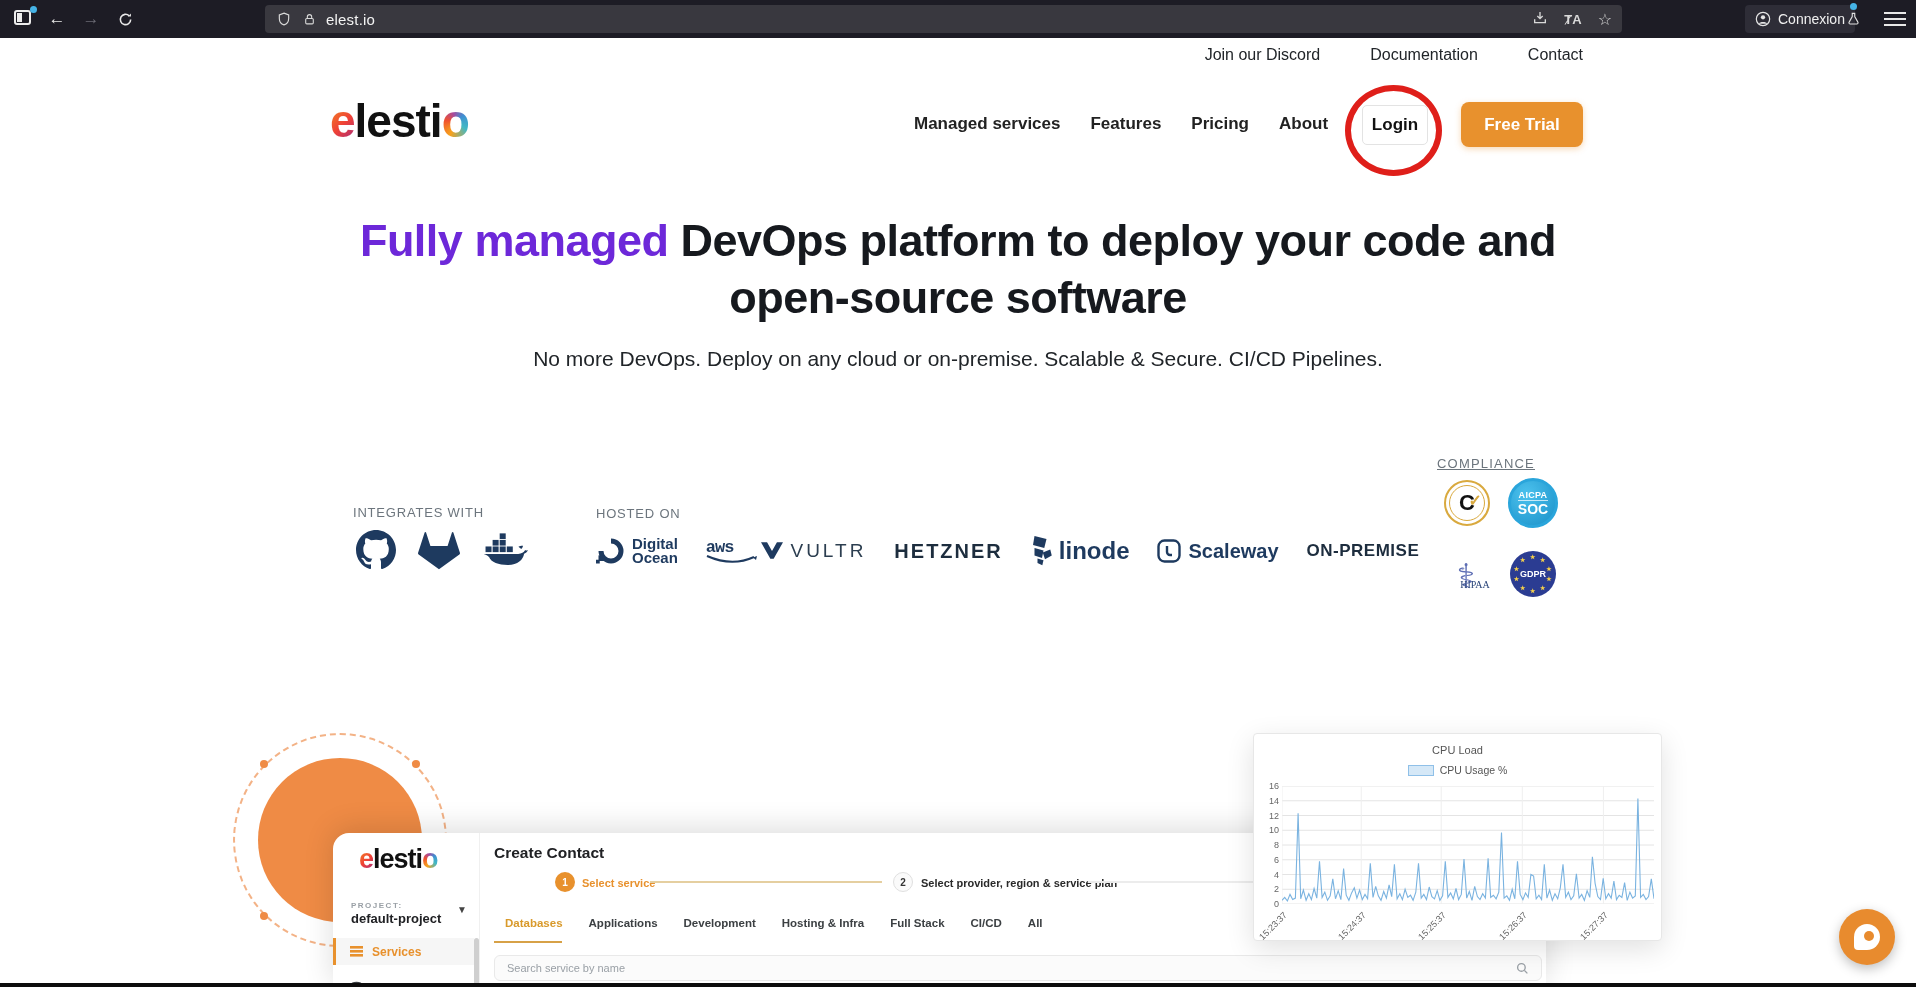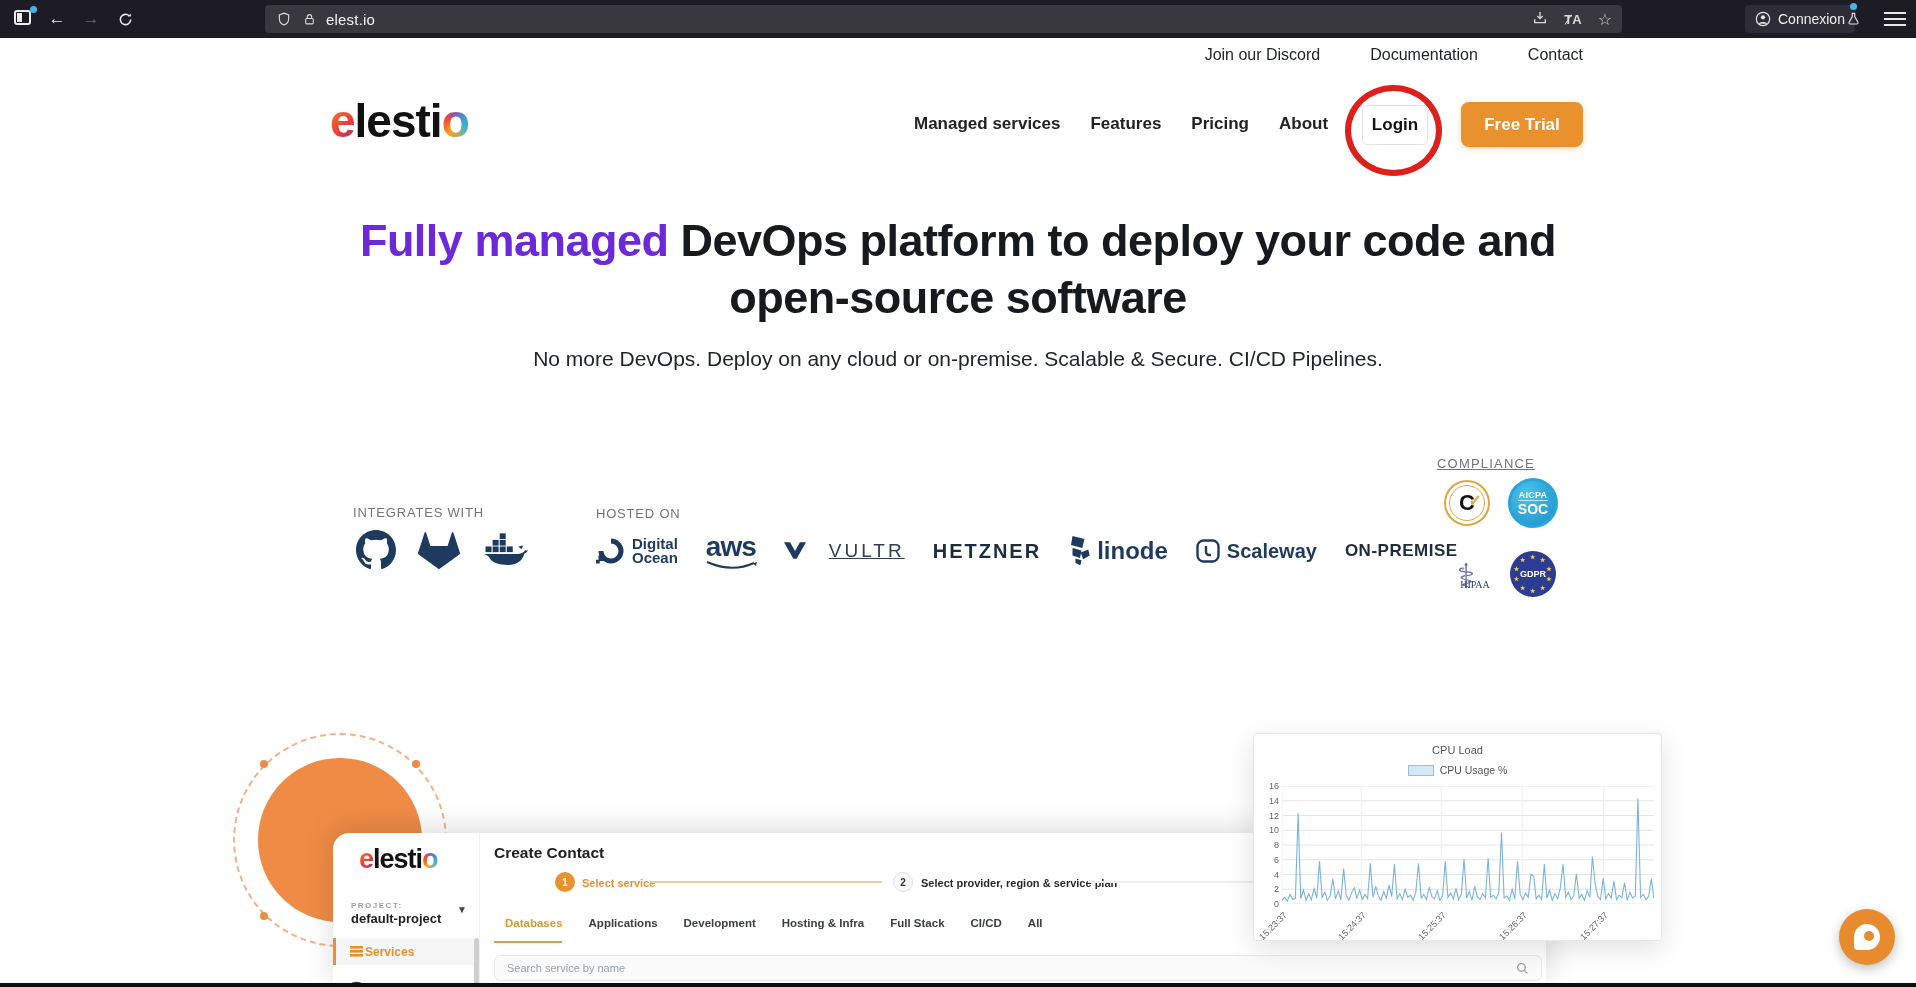--- a/index.html
+++ b/index.html
@@ -46,22 +46,22 @@
   .hero-title .hl { color:#6d28d9; }
   .hero-sub { position:absolute; left:333px; top:347px; width:1250px; text-align:center; font-size:21px; color:#212529; }
 
   
   .band-label { position:absolute; font-size:13px; color:#6c757d; letter-spacing:.8px; font-weight:500; }
   .navy { color:#1e3a5f; }
   .integrates-row { position:absolute; left:356px; top:530px; display:flex; gap:22px; align-items:center; }
   .hosted-row { position:absolute; left:596px; top:527px; display:flex; gap:28px; align-items:center; height:48px; }
   .do-logo { display:flex; align-items:center; gap:6px; }
   .do-text { font-size:15px; font-weight:bold; line-height:14px; }
-  .aws-logo { position:relative; font-size:28px; font-weight:bold; letter-spacing:-1px; padding-bottom:8px; }
-  .vultr-logo { display:flex; align-items:center; gap:23px; font-size:19px; letter-spacing:3px; color:#2c3e50;text-decoration:underline; }
+  .aws-logo { position:relative; font-size:17px; font-weight:bold; letter-spacing:-1px; padding-bottom:8px;font-family:Liberation Mono, monospace; }
+  .vultr-logo { display:flex; align-items:center; gap:7px; font-size:19px; letter-spacing:3px; color:#2c3e50; }
   .hetzner-logo { font-size:20px; font-weight:800; letter-spacing:2px; color:#1d2d3e; }
   .linode-logo { display:flex; align-items:center; gap:6px; font-size:24px; font-weight:bold; }
   .scaleway-logo { display:flex; align-items:center; gap:7px; font-size:20px; font-weight:600; }
   .onprem-logo { font-size:17px; font-weight:800; letter-spacing:.5px; color:#1d2d3e; }
 
   
   .compliance-label { left:1437px; top:456px; letter-spacing:1.2px;text-decoration:underline; }
   .badge { position:absolute; border-radius:50%; display:flex; align-items:center; justify-content:center; }
   .badge-iso { left:1444px; top:480px; width:46px; height:46px; border:2px solid #d9a93e; background:#fff; }
   .badge-iso .inner { width:36px; height:36px; border:1px solid #d9a93e; border-radius:50%; display:flex; align-items:center; justify-content:center;
@@ -82,21 +82,21 @@
   .dash-ring { position:absolute; left:233px; top:733px; width:214px; height:214px; border-radius:50%; border:2px dashed #f3b286; }
   .ring-dot { position:absolute; width:8px; height:8px; border-radius:50%; background:#ef8b45; }
 
   .app-card { position:absolute; left:333px; top:833px; width:1213px; height:154px; background:#fff; border-radius:16px 16px 0 0;
               box-shadow:0 -4px 30px rgba(0,0,0,.14); }
   .side { position:absolute; left:0; top:0; width:147px; height:154px; border-right:1px solid #f0f0f0; }
   .side-logo { position:absolute; left:26px; top:13px; font-size:27px; }
   .proj-label { position:absolute; left:18px; top:68px; font-size:8px; letter-spacing:1.5px; color:#9aa0a6; font-weight:600; }
   .proj-name { position:absolute; left:18px; top:78px; font-size:13px; font-weight:bold; color:#202124; }
   .proj-caret { position:absolute; left:124px; top:71px; font-size:10px; color:#444; }
-  .side-item { position:absolute; left:0; width:141px; height:27px; display:flex; align-items:center; gap:2px; padding-left:17px; font-size:12px; font-weight:600; }
+  .side-item { position:absolute; left:0; width:141px; height:27px; display:flex; align-items:center; gap:9px; padding-left:17px; font-size:12px; font-weight:600; }
   .side-item.active { top:105px; background:#f6f6f6; border-left:3px solid #e8912d; color:#e8912d; padding-left:14px; }
   .side-item.plain { top:141px; color:#3c4043; }
   .side-scroll { position:absolute; left:141px; top:105px; width:5px; height:48px; background:#cfcfcf; border-radius:3px; }
 
   .cs-title { position:absolute; left:161px; top:11px; font-size:15.5px; font-weight:bold; color:#202124; }
   .step-circle { position:absolute; width:20px; height:20px; border-radius:50%; font-size:10px; font-weight:bold;
                  display:flex; align-items:center; justify-content:center; top:39px; }
   .step1-c { left:222px; background:#e8912d; color:#fff; }
   .step2-c { left:560px; background:#fafafa; border:1px solid #e0e0e0; color:#333; }
   .step-label { position:absolute; top:44px; font-size:11px; font-weight:bold; }

